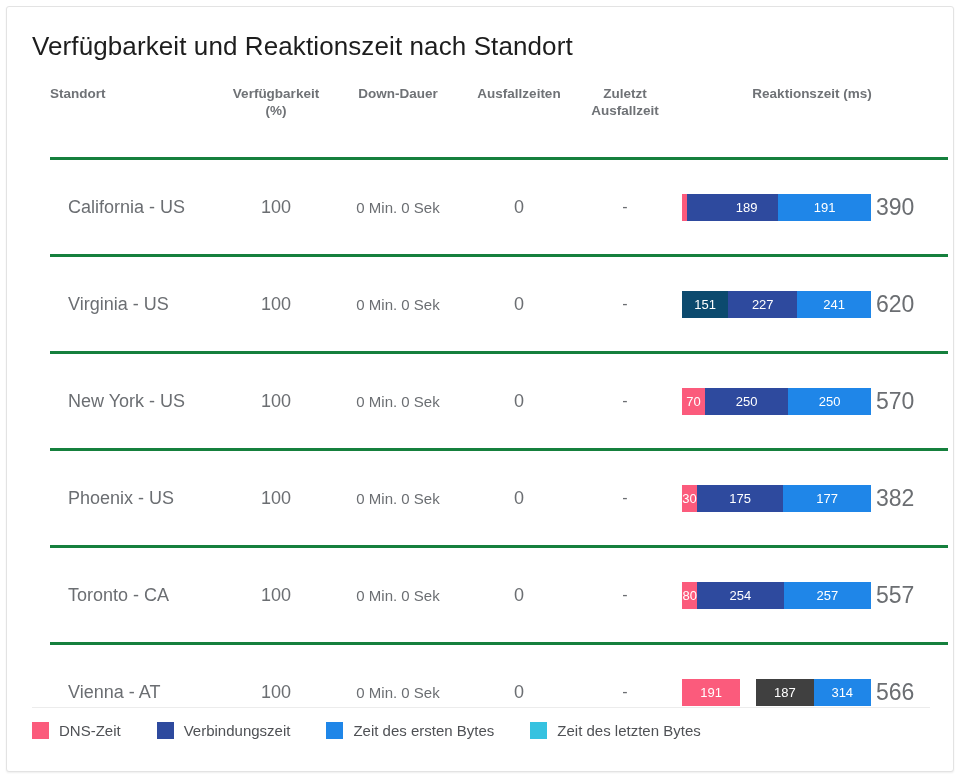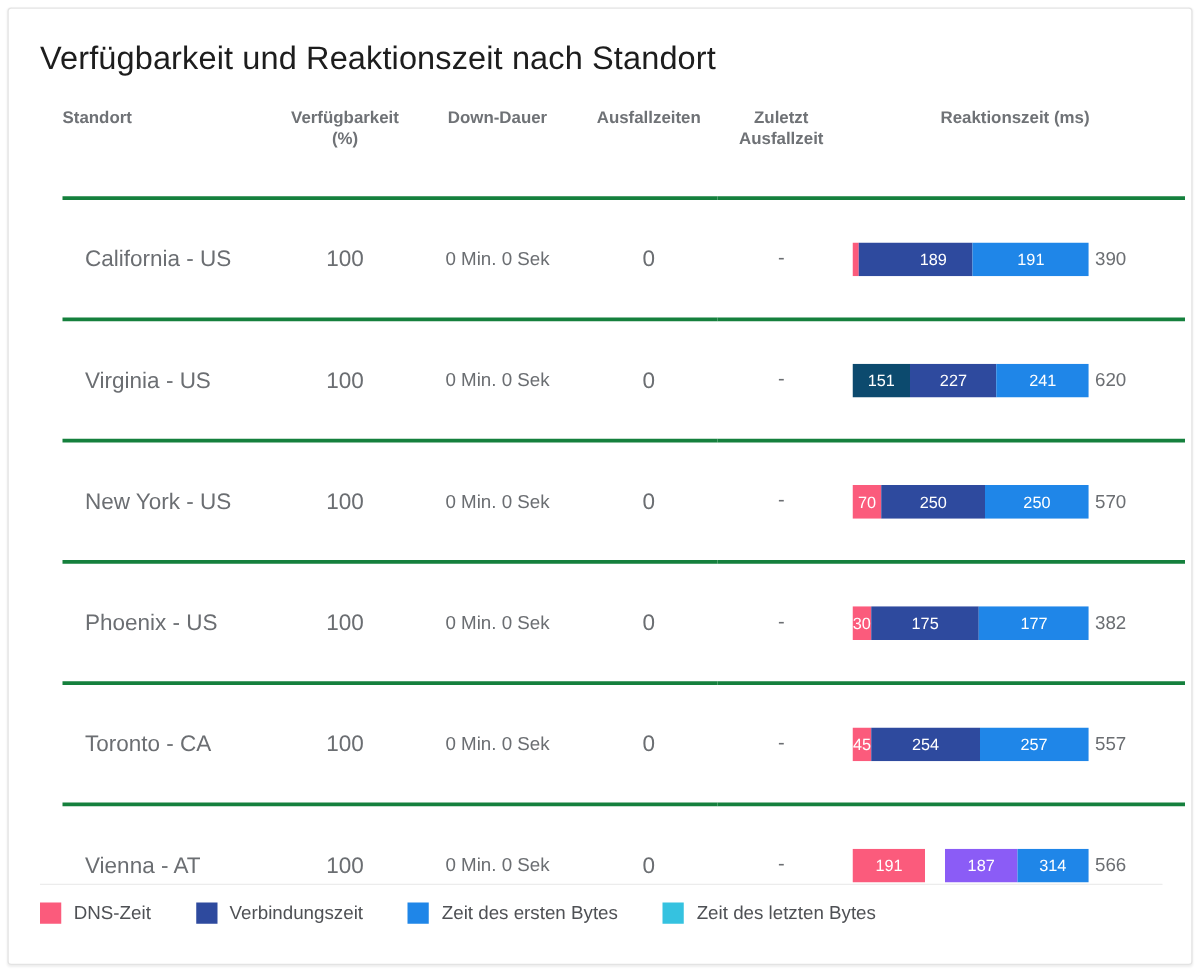--- a/index.html
+++ b/index.html
@@ -118,21 +118,21 @@
     color: #ffffff;
     font-size: 13px;
     overflow: hidden;
     white-space: nowrap;
     box-sizing: border-box;
   }
   .seg-dns   { background: #fb5b7c; }
   .seg-conn  { background: #2e4a9e; }
   .seg-first { background: #1f86e8; }
   .bar-total {
-    font-size: 15px;
+    font-size: 23px;
     color: #6b6e72;
     margin-left: 5px;
     white-space: nowrap;
   }
 
   
   .legend {
     position: absolute;
     left: 25px;
     top: 700px;
@@ -285,21 +285,21 @@
         <tr>
           <td class="cell-loc">Toronto - CA</td>
           <td class="cell-avail">100</td>
           <td class="cell-dur">0 Min. 0 Sek</td>
           <td class="cell-out">0</td>
           <td class="cell-last">-</td>
           <td class="cell-resp">
             <div class="bar-wrap">
               <div class="bar">
                 <div class="seg seg-dns" style="background: rgb(251, 91, 124); width: 8.09353%;">
-                  <span>45</span>
+                  <span>80</span>
                 </div>
                 <div class="seg seg-conn" style="background: rgb(46, 74, 158); width: 45.6835%;">
                   <span>254</span>
                 </div>
                 <div class="seg seg-first" style="background: rgb(31, 134, 232); width: 46.223%;">
                   <span>257</span>
                 </div>
               </div>
               <span class="bar-total">557</span>
             </div>
@@ -310,21 +310,21 @@
           <td class="cell-avail">100</td>
           <td class="cell-dur">0 Min. 0 Sek</td>
           <td class="cell-out">0</td>
           <td class="cell-last">-</td>
           <td class="cell-resp">
             <div class="bar-wrap">
               <div class="bar">
                 <div class="seg seg-dns" style="background: rgb(251, 91, 124); width: 33.7456%;">
                   <span>191</span>
                 </div>
-                <div class="seg seg-conn" style="background: #8b5cf6; width: 33.0389%; margin-left: 16px;">
+                <div class="seg seg-conn" style="background: #404040; width: 33.0389%; margin-left: 16px;">
                   <span>187</span>
                 </div>
                 <div class="seg seg-first" style="background: rgb(31, 134, 232); width: 33.2155%;">
                   <span>314</span>
                 </div>
               </div>
               <span class="bar-total">566</span>
             </div>
           </td>
         </tr>

